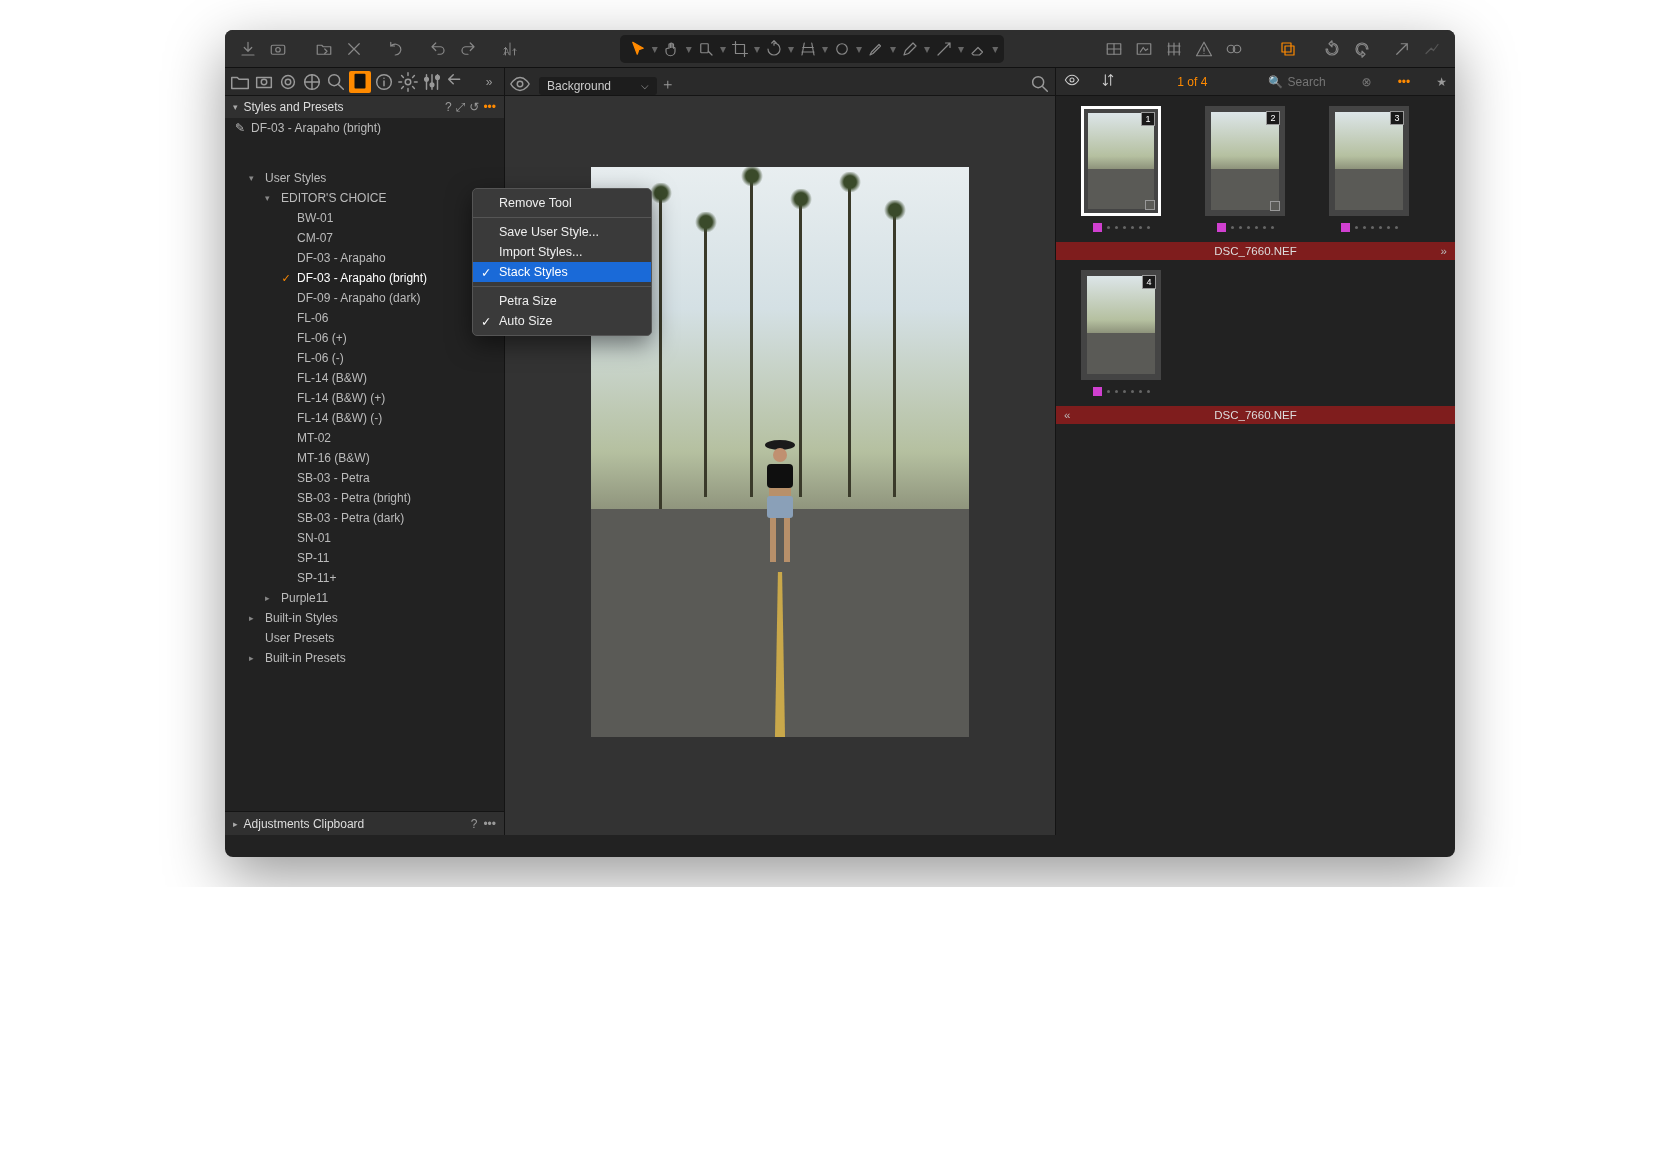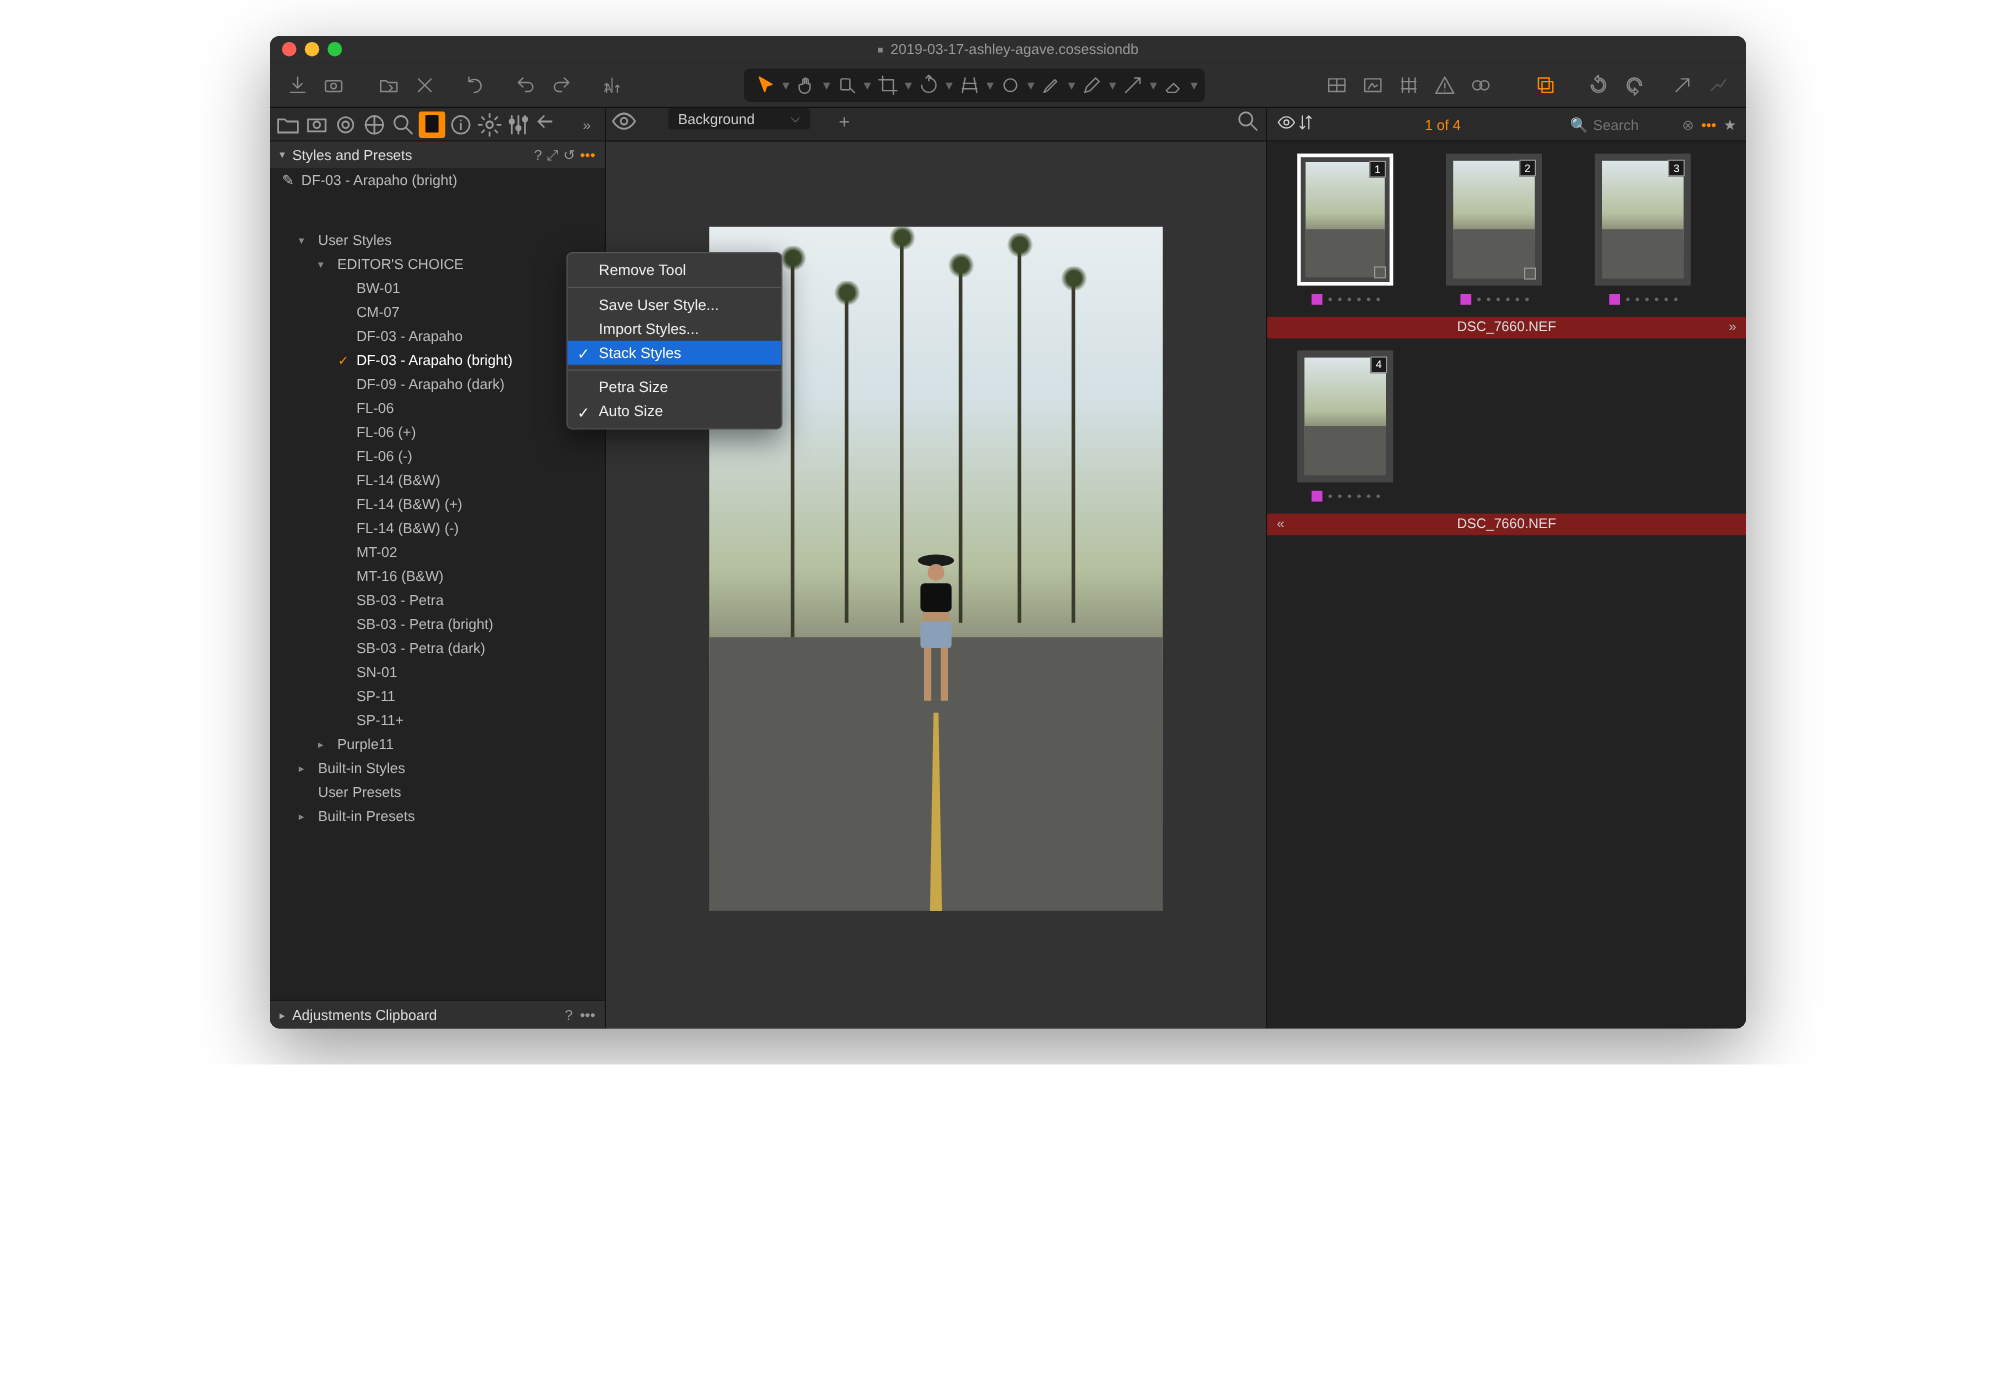--- a/index.html
+++ b/index.html
@@ -19,21 +19,21 @@
 
 .maintoolbar { height: 38px; background: #2e2e2e; border-bottom: 1px solid #111; display: flex; align-items: center; padding: 0 10px; gap: 4px; }
 .maintoolbar .sp { flex: 1; }
 .tb-ico { width: 26px; height: 26px; display: flex; align-items:center; justify-content:center; color:#888; border-radius:3px; cursor:pointer; }
 .tb-ico.orange { color:#ff8a00; }
 .tb-ico svg { width:18px; height:18px; }
 .pill { background:#1d1d1d; border-radius:5px; padding:3px 6px; display:flex; align-items:center; gap:2px;}
 .pill .tb-ico { width:24px; height:22px; }
 
 
-.subbar { height: 28px; background: #2a2a2a; border-bottom: 1px solid #141414; display:flex; align-items:flex-start; padding:0 4px; gap:18px; }
+.subbar { height: 28px; background: #2a2a2a; border-bottom: 1px solid #141414; display:flex; align-items:flex-end; padding:0 4px; gap:0; }
 .subbar .ico { width:22px; height:22px; display:flex; align-items:center; justify-content:center; color:#999; cursor:pointer; }
 .bgselect { flex:0 0 auto; margin-left:8px; display:flex; align-items:center; gap:4px; }
 .bgselect .sel { background:#1d1d1d; border-radius:3px; padding:2px 8px; display:flex; align-items:center; gap:30px; color:#ccc; }
 .bgselect .sel::after { content:"⌵"; font-size:10px; color:#999; }
 
 .body { display:flex; height: calc(100% - 60px); }
 .leftcol { width: 280px; background:#222; display:flex; flex-direction:column; border-right:1px solid #141414; position:relative; }
 .midcol { flex:1; background:#333; display:flex; align-items:center; justify-content:center; position:relative; }
 .rightcol { width: 400px; background:#222; border-left:1px solid #141414; display:flex; flex-direction:column; }
 
@@ -73,21 +73,21 @@
 .viewer-img .person { position:absolute; top:48%; left:50%; transform:translateX(-50%); width:42px; height:130px; }
 .viewer-img .person .hat { width:30px; height:10px; background:#1a1a1a; border-radius:50%; margin:0 auto;}
 .viewer-img .person .head { width:14px; height:14px; background:#c09070; border-radius:50%; margin:-2px auto 0;}
 .viewer-img .person .top { width:26px; height:24px; background:#0f0f0f; margin:2px auto 0; border-radius:4px;}
 .viewer-img .person .mid { width:22px; height:8px; background:#b8906a; margin:0 auto;}
 .viewer-img .person .shorts { width:26px; height:22px; background:#8aa0b8; margin:0 auto; border-radius:3px;}
 .viewer-img .person .legs { width:20px; height:46px; background:transparent; margin:0 auto; display:flex; justify-content:space-between;}
 .viewer-img .person .leg { width:6px; background:#b8906a; height:44px;}
 
 
-.rightcol .topbar { height:28px; background:#2a2a2a; border-bottom:1px solid #141414; display:flex; align-items:center; padding:0 8px; gap:0; }
+.rightcol .topbar { height:28px; background:#2a2a2a; border-bottom:1px solid #141414; display:flex; align-items:center; padding:0 8px; gap:20px; }
 .rightcol .topbar .count { flex:1; text-align:center; color:#ff8a00; font-size:12px; }
 .rightcol .searchwrap { display:flex; align-items:center; gap:4px; }
 .rightcol .searchwrap input { background:transparent; border:none; color:#ccc; width:70px; outline:none; font-size:12px;}
 .thumbs { padding:10px; display:flex; flex-wrap:wrap; gap:14px; align-content:flex-start; }
 .thumbwrap { width:110px; }
 .thumb { width:80px; height:110px; background:#444; border:2px solid transparent; position:relative; margin:0 auto;}
 .thumb.sel { border:3px solid #fff; }
 .thumb .mini { position:absolute; inset:4px; background: linear-gradient(to bottom, #dce5e8 0%, #b5c0a0 45%, #6a6a5a 70%, #555 100%); }
 .thumb .mini::after { content:""; position:absolute; bottom:0; left:0; right:0; height:42%; background:#5a5a56;}
 .thumb .badge { position:absolute; top:3px; right:3px; width:14px; height:14px; background:#1a1a1a; color:#fff; font-size:9px; display:flex; align-items:center; justify-content:center; border:1px solid #999;}
@@ -100,28 +100,20 @@
 .fname-row .arrow-l { position:absolute; left:8px; color:#bbb;}
 
 
 svg { stroke: currentColor; fill: none; stroke-width: 1.6; stroke-linecap:round; stroke-linejoin:round; }
 </style>
 </head>
 <body>
 
 <div class="window">
 
-  <div class="titlebar">
-    <div class="traffic">
-      <span class="tl-close"></span>
-      <span class="tl-min"></span>
-      <span class="tl-max"></span>
-    </div>
-    <div class="title-text">2019-03-17-ashley-agave.cosessiondb</div>
-  </div>
 
   <div class="maintoolbar">
     <div class="tb-ico">
         <svg viewBox="0 0 24 24">
           <path d="M12 3v12m-5-5l5 5 5-5M4 20h16"></path>
         </svg>
       </div>
     <div class="tb-ico">
         <svg viewBox="0 0 24 24">
           <rect x="3" y="7" width="18" height="12" rx="2"></rect>

